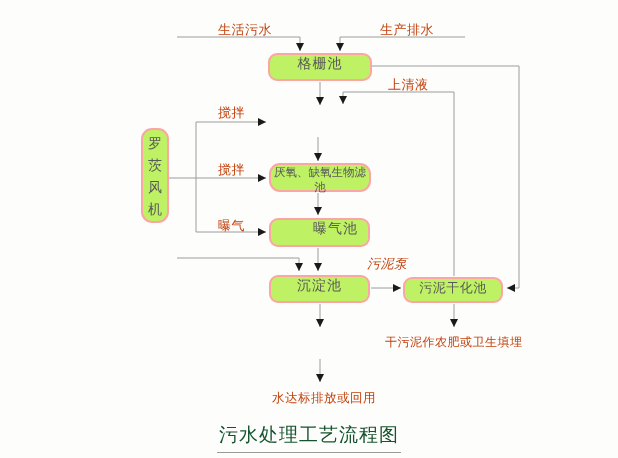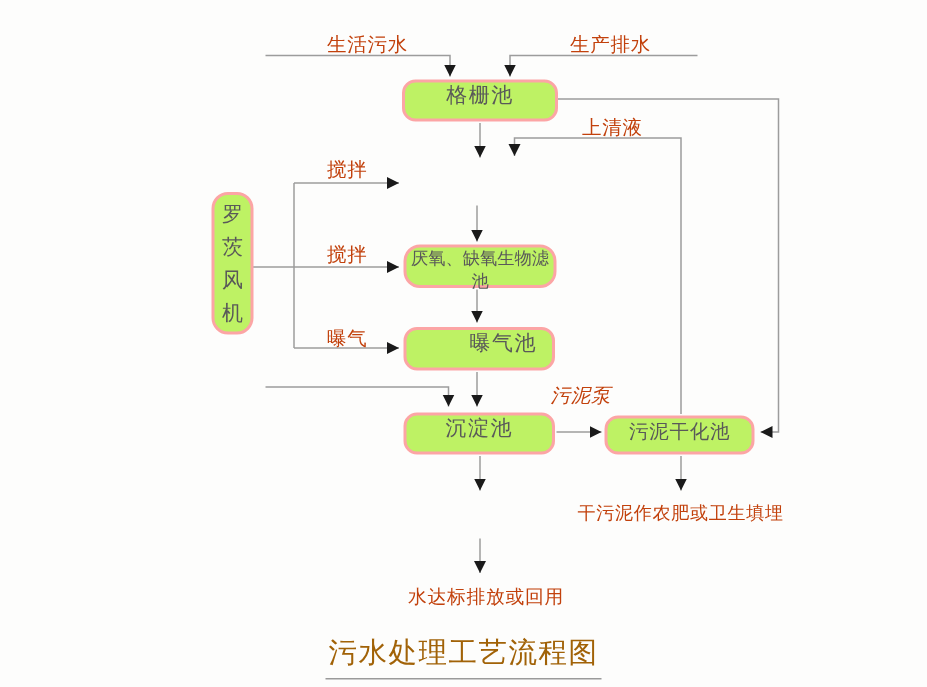--- a/index.html
+++ b/index.html
@@ -61,21 +61,21 @@
   .lbl-dried-sludge{left:385px;top:334px;font-size:12px;}
   .lbl-effluent{left:272px;top:390px;font-size:12.5px;}
   .diagram-title{
     position:absolute;
     left:0;right:0;top:422px;
     text-align:center;
     z-index:2;
   }
   .diagram-title span{
     display:inline-block;
-    color:#a16207;
+    color:#14532d;
     font-size:19px;
     letter-spacing:1px;
     padding:0 2px 4px 2px;
     border-bottom:1px solid #9a9a9a;
   }
 </style>
 </head>
 <body>
 
 <div class="canvas">

